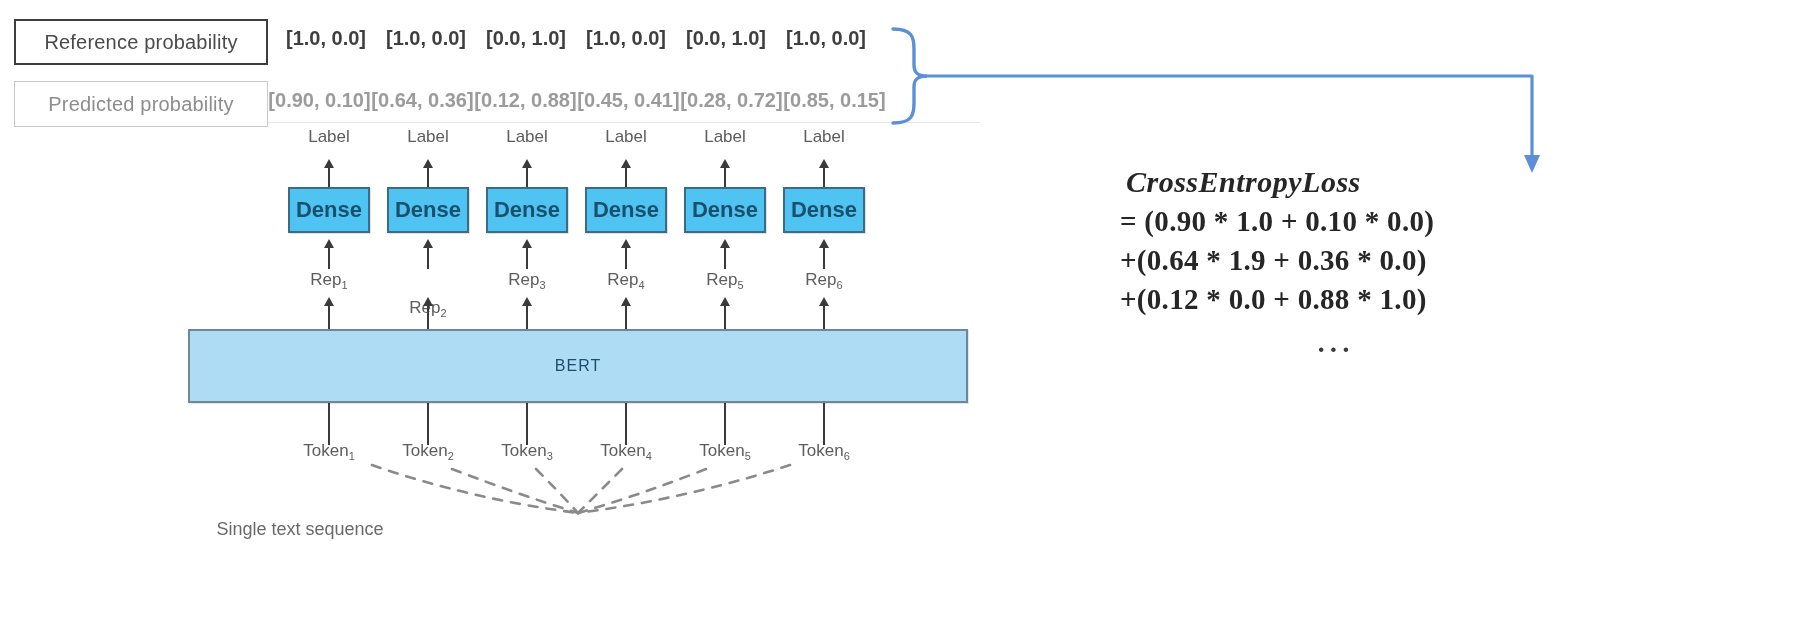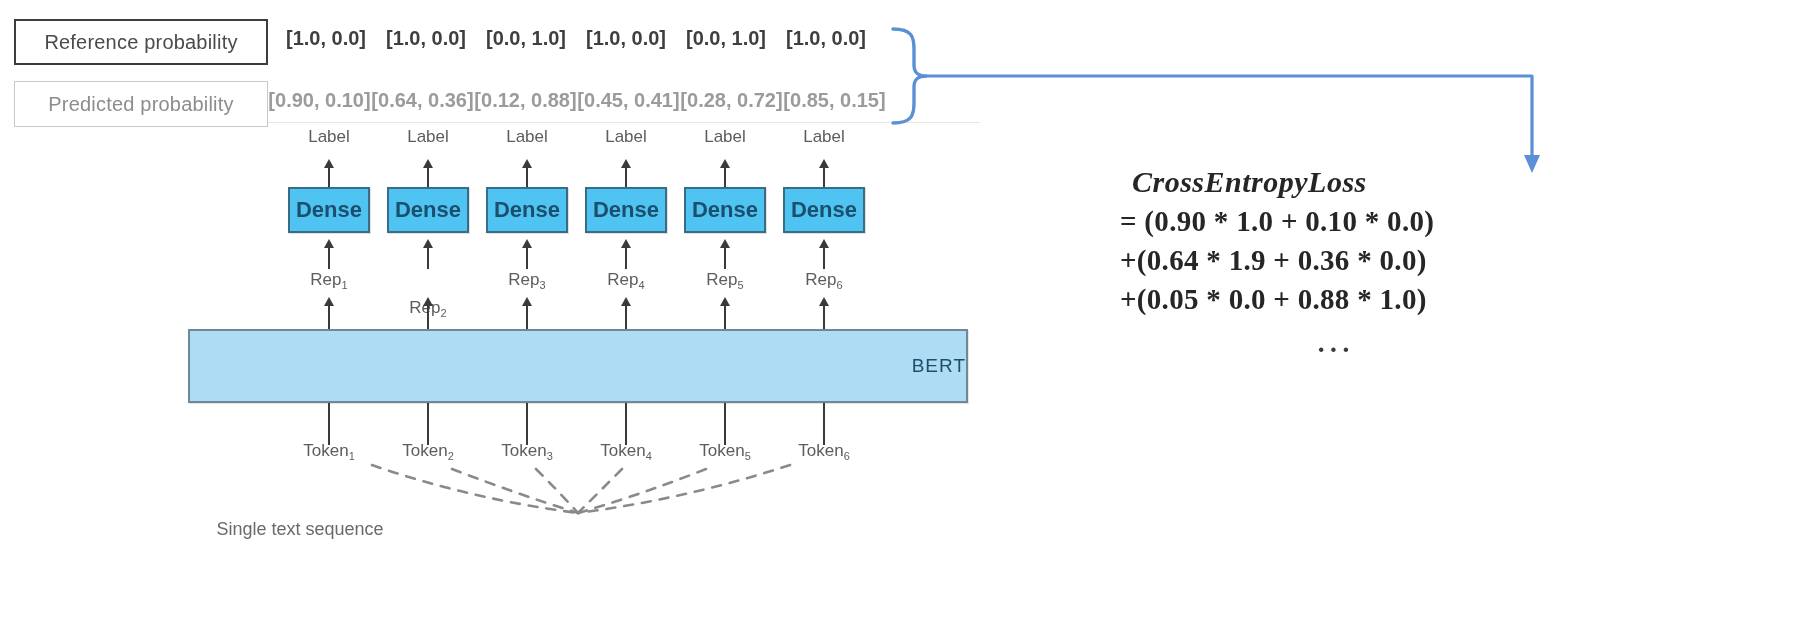--- a/index.html
+++ b/index.html
@@ -73,41 +73,41 @@
     border-bottom:9px solid #3a3a3a;
   }
   .plain-line{position:absolute;width:2px;background:#3a3a3a;}
 
   
   #bert{
     position:absolute;left:188px;top:322px;width:780px;height:74px;
     background:#aedcf5;
     border:2px solid #6f8799;
     box-sizing:border-box;
-    display:flex;align-items:center;justify-content:flex-end;
-    font-size:19px;color:#1b4f6b;letter-spacing:1px;
+    display:flex;align-items:center;justify-content:center;
+    font-size:16px;color:#1b4f6b;letter-spacing:1px;
     box-shadow:1px 1px 0 rgba(0,0,0,.10);
   }
 
   
   #seq-caption{
     position:absolute;left:0;top:512px;width:1804px;text-align:center;
     font-size:18px;color:#6a6a6a;
   }
   #seq-caption span{display:inline-block;margin-left:-1204px;}
 
   
   #equation{
     position:absolute;left:1120px;top:158px;width:560px;
     font-family:"Liberation Serif", serif;
     color:#262626;
   }
   #eq-title{
     font-size:30px;font-weight:bold;font-style:italic;
-    margin-left:12px;
+    margin-left:6px;
     letter-spacing:.5px;
   }
   .eq-line{
     font-size:29px;font-weight:bold;
     margin-top:6px;white-space:nowrap;
     letter-spacing:.3px;
   }
   #eq-dots{
     margin-top:18px;text-align:center;width:430px;
     font-size:28px;font-weight:bold;color:#3a3a3a;letter-spacing:3px;
@@ -276,21 +276,21 @@
   </div>
 
   <div id="seq-caption">
     <span>Single text sequence</span>
   </div>
 
   <div id="equation">
     <div id="eq-title">CrossEntropyLoss</div>
     <div class="eq-line">=  (0.90 * 1.0 + 0.10 * 0.0)</div>
     <div class="eq-line">+(0.64 * 1.9 + 0.36 * 0.0)</div>
-    <div class="eq-line">+(0.05 * 0.0 + 0.88 * 1.0)</div>
+    <div class="eq-line">+(0.12 * 0.0 + 0.88 * 1.0)</div>
     <div id="eq-dots">···</div>
   </div>
 
   <svg id="overlay" viewBox="0 0 1804 632" xmlns="http://www.w3.org/2000/svg">
 
     <g>
       <path d="M 893 22
                C 912 22, 914 30, 914 42
                L 914 58
                C 914 66, 918 69, 927 69

